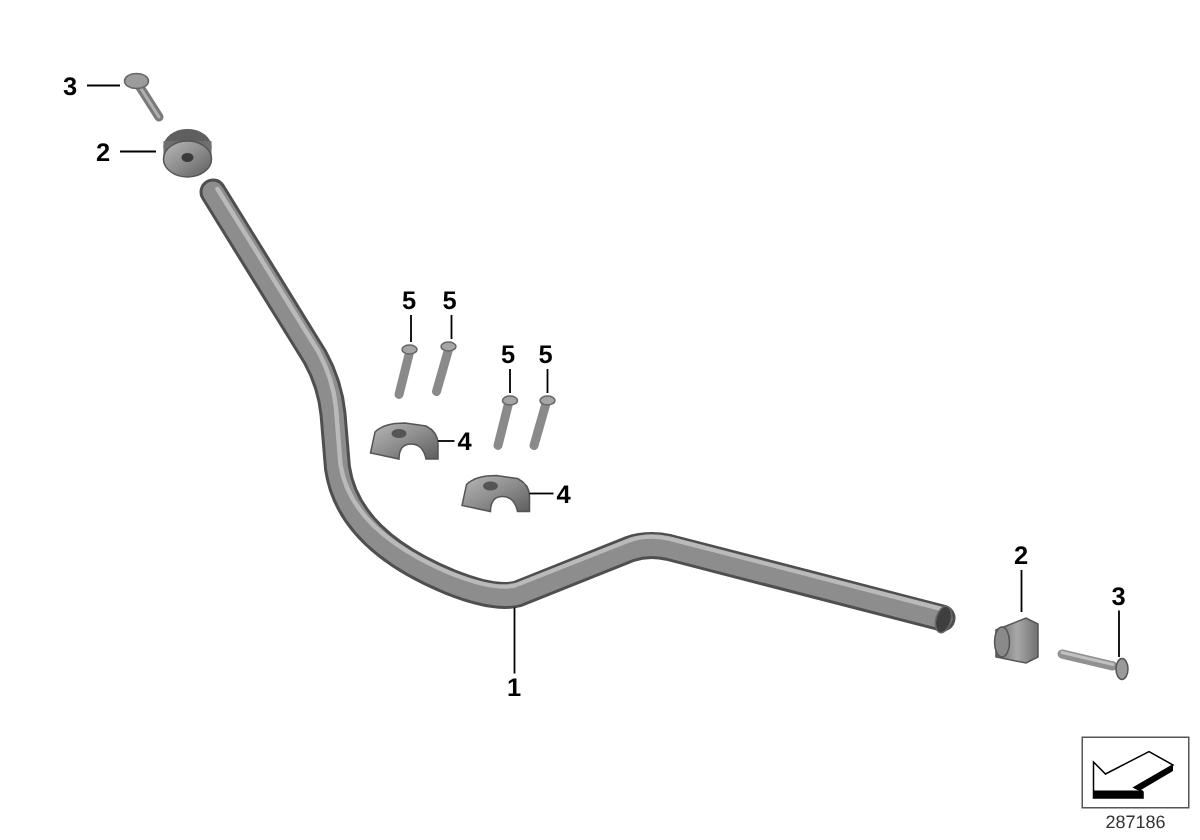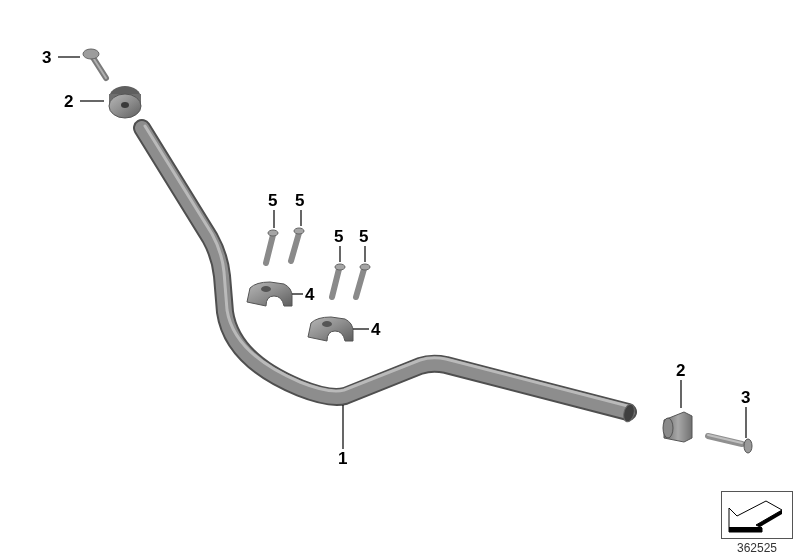--- a/index.html
+++ b/index.html
@@ -119,13 +119,13 @@
 <div class="callout" style="left:676px; top:362px;">2</div>
 <div class="callout" style="left:741px; top:389px;">3</div>
 
 <div class="ref-box">
   <svg width="70" height="46" viewBox="0 0 70 46">
     <path d="M7 31 L7 16 L15 24 L44 9 L60 18 L34 33 L40 36 L40 40 L7 40 Z" fill="#fff" stroke="#000" stroke-width="1"></path>
     <path d="M34 33 L60 18 L60 22 L38 35 Z" fill="#000"></path>
     <rect x="7" y="35" width="33" height="5" fill="#000"></rect>
   </svg>
 </div>
-<div class="ref-num">362525</div>
+<div class="ref-num">287186</div>
 
 </body></html>

